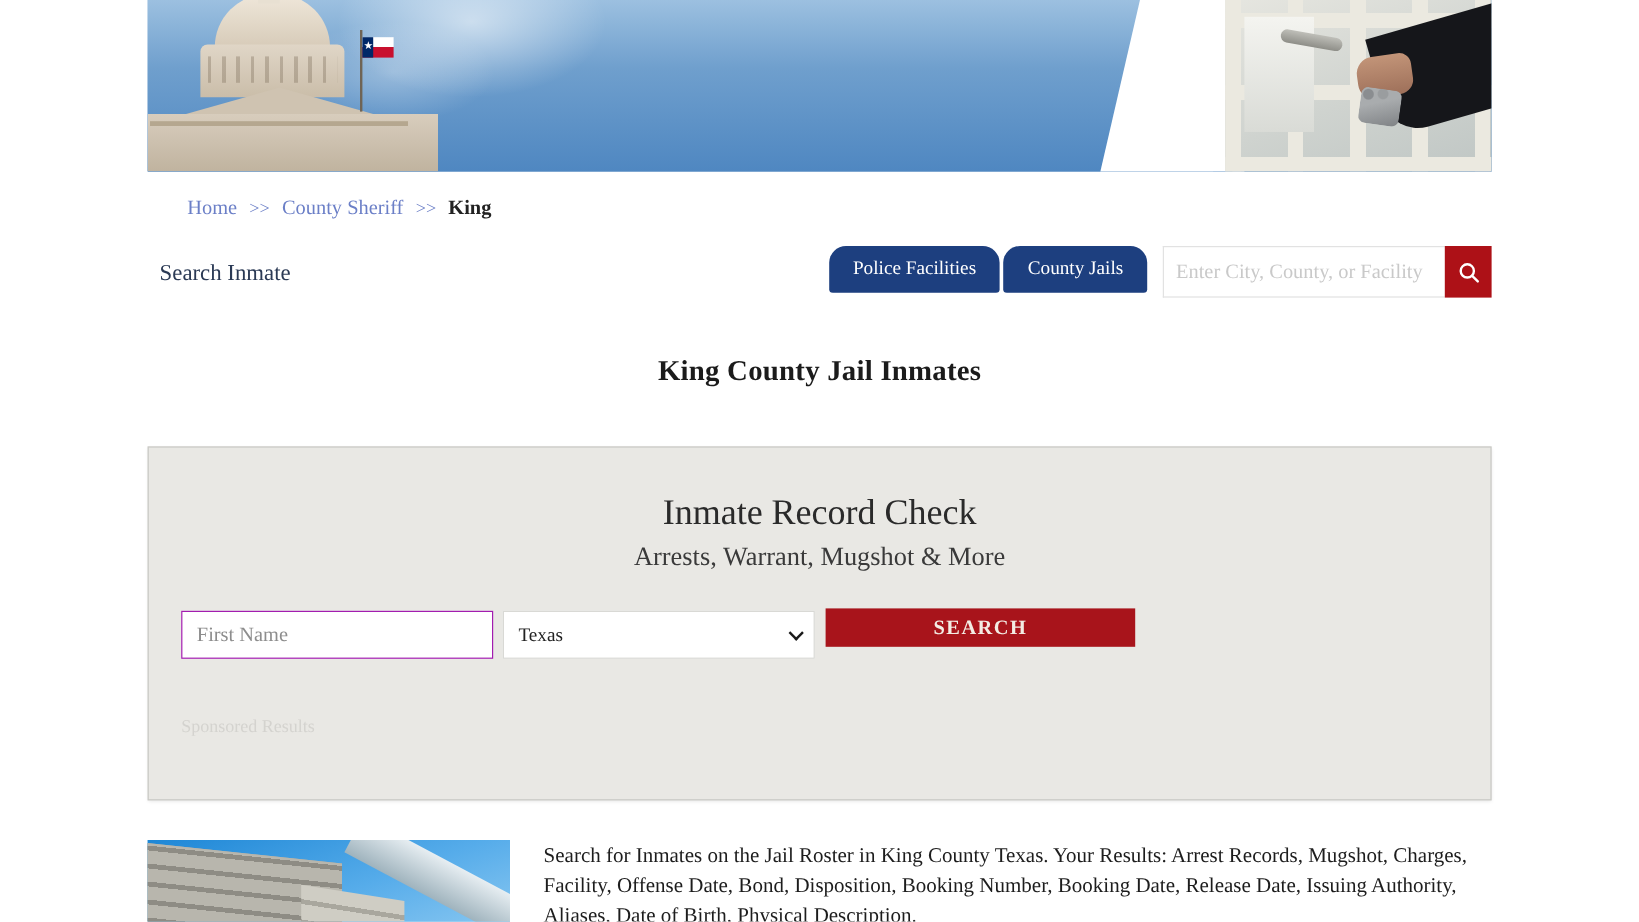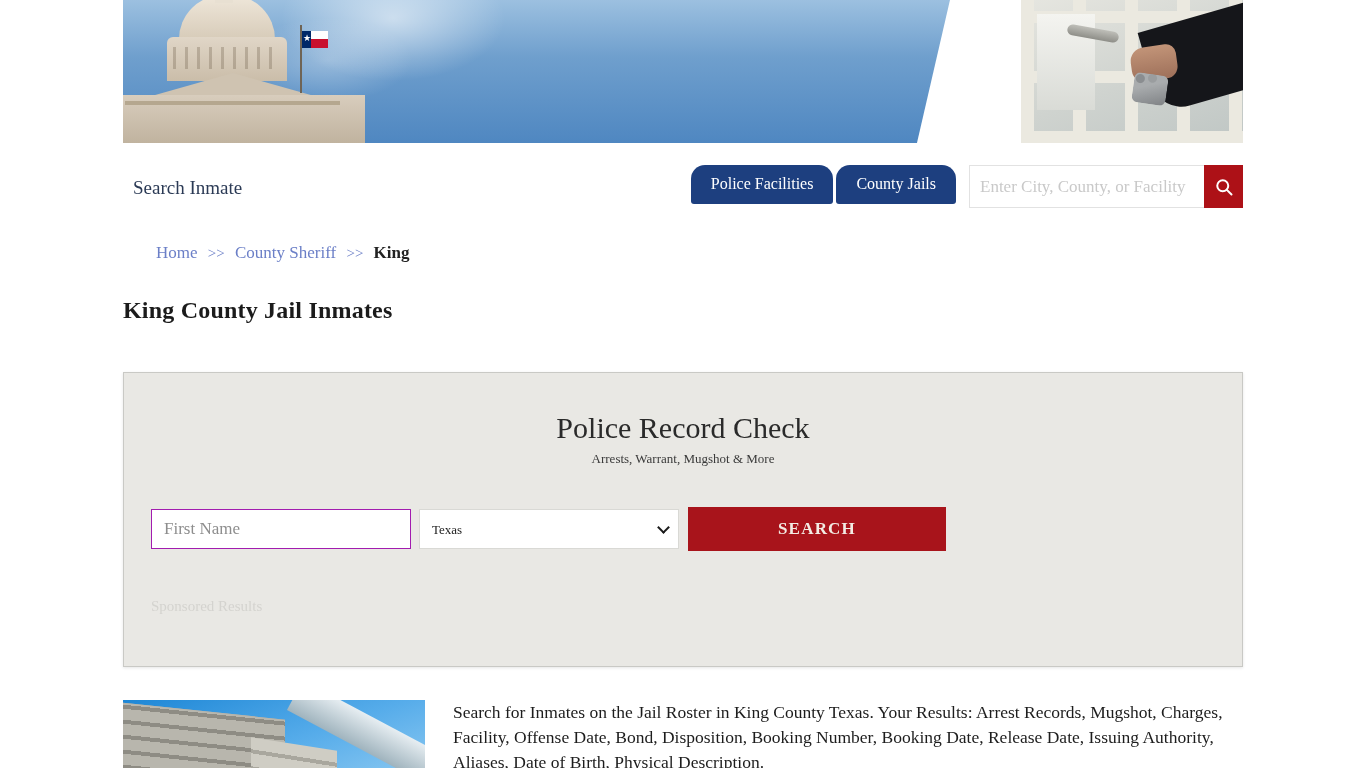--- a/index.html
+++ b/index.html
@@ -249,20 +249,21 @@
     padding-left: 33px;
     font-size: 17px;
     color: #333;
   }
   .breadcrumb a { color: #6b7fc7; text-decoration: none; }
   .breadcrumb .sep { color: #6b7fc7; margin: 0 6px; font-size: 15px; }
   .breadcrumb .current { color: #222; font-weight: 700; }
 
   
   .page-title {
+    text-align: center;
     font-size: 24px;
     font-weight: 700;
     color: #1b1b1b;
     margin-top: 34px;
     letter-spacing: .2px;
   }
 
   
   .panel {
     margin-top: 48px;
@@ -275,21 +276,21 @@
   }
   .panel-title {
     text-align: center;
     font-size: 30px;
     color: #2a2a2a;
     padding-top: 38px;
     font-weight: 400;
   }
   .panel-sub {
     text-align: center;
-    font-size: 13px;
+    font-size: 22px;
     color: #3a3a3a;
     margin-top: 6px;
   }
   .form-row {
     position: absolute;
     left: 27px; top: 136px;
     display: flex;
     align-items: flex-start;
     gap: 0;
   }
@@ -305,36 +306,36 @@
   }
   .fld::placeholder { color: #8d8d8d; }
   #first-name { width: 260px; margin-right: 8px; }
   #last-name  { width: 260px; margin-right: 8px; }
   .sel-wrap { position: relative; margin-right: 9px; }
   #state-select {
     width: 260px; height: 40px;
     -webkit-appearance: none; appearance: none;
     border: 1px solid #d9d9d5;
     background: #fff;
-    font-size: 13px;
+    font-size: 16px;
     padding: 0 28px 0 12px;
     font-family: "Liberation Serif", "DejaVu Serif", serif;
     color: #222;
     outline: none;
   }
   .sel-arrow {
     position: absolute; right: 11px; top: 14px;
     width: 9px; height: 9px;
     border-right: 2px solid #1a1a1a;
     border-bottom: 2px solid #1a1a1a;
     transform: rotate(45deg);
     pointer-events: none;
   }
   #search-button {
-    width: 258px; height: 44px;
+    width: 258px; height: 32px;
     background: #a8141b;
     color: #f3ece4;
     border: none;
     font-size: 17px;
     font-weight: 700;
     letter-spacing: 1.2px;
     font-family: "Liberation Serif", "DejaVu Serif", serif;
     cursor: pointer;
     margin-top: -2px;
   }
@@ -413,20 +414,30 @@
 
       <div class="jail">
         <div class="jail-bars"></div>
         <div class="jail-corridor"></div>
         <div class="jail-handle"></div>
         <div class="jail-arm"></div>
         <div class="jail-hand"></div>
         <div class="jail-keys"></div>
       </div>
 
+    </div>
+  </div>
+
+  <div class="container">
+    <div class="breadcrumb">
+      <a href="#">Home</a>
+      <span class="sep">&gt;&gt;</span>
+      <a href="#">County Sheriff</a>
+      <span class="sep">&gt;&gt;</span>
+      <span class="current">King</span>
     </div>
   </div>
 
   <div class="container">
     <div class="navbar">
 
       <div class="brand">Search Inmate</div>
 
       <div class="nav-tabs">
         <div class="nav-tab">Police Facilities</div>
@@ -442,37 +453,27 @@
               <line x1="15.4" y1="15.4" x2="21" y2="21"></line>
             </svg>
           </span>
         </button>
       </div>
 
     </div>
   </div>
 
   <div class="container">
-    <div class="breadcrumb">
-      <a href="#">Home</a>
-      <span class="sep">&gt;&gt;</span>
-      <a href="#">County Sheriff</a>
-      <span class="sep">&gt;&gt;</span>
-      <span class="current">King</span>
-    </div>
-  </div>
-
-  <div class="container">
     <h1 class="page-title">King County Jail Inmates</h1>
   </div>
 
   <div class="container">
     <div class="panel">
 
-      <div class="panel-title">Police Record Check</div>
+      <div class="panel-title">Inmate Record Check</div>
       <div class="panel-sub">Arrests, Warrant, Mugshot &amp; More</div>
 
       <div class="form-row">
         <input id="first-name" class="fld" type="text" placeholder="First Name" style="">
 
 
         <div class="sel-wrap">
           <select id="state-select"><option value="Texas">Texas</option><option value="Alabama">Alabama</option><option value="Alaska">Alaska</option><option value="Arizona">Arizona</option><option value="Arkansas">Arkansas</option><option value="California">California</option></select>
           <span class="sel-arrow"></span>
         </div>

